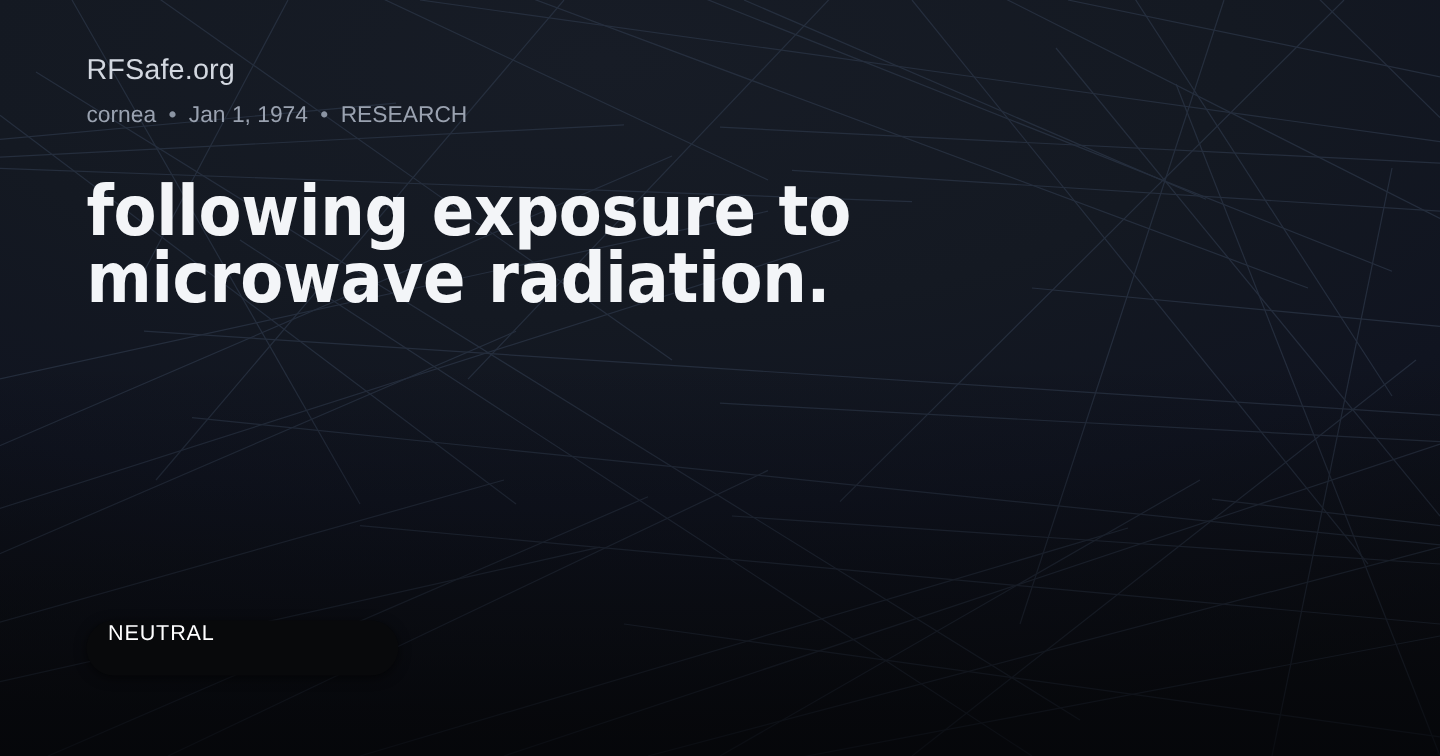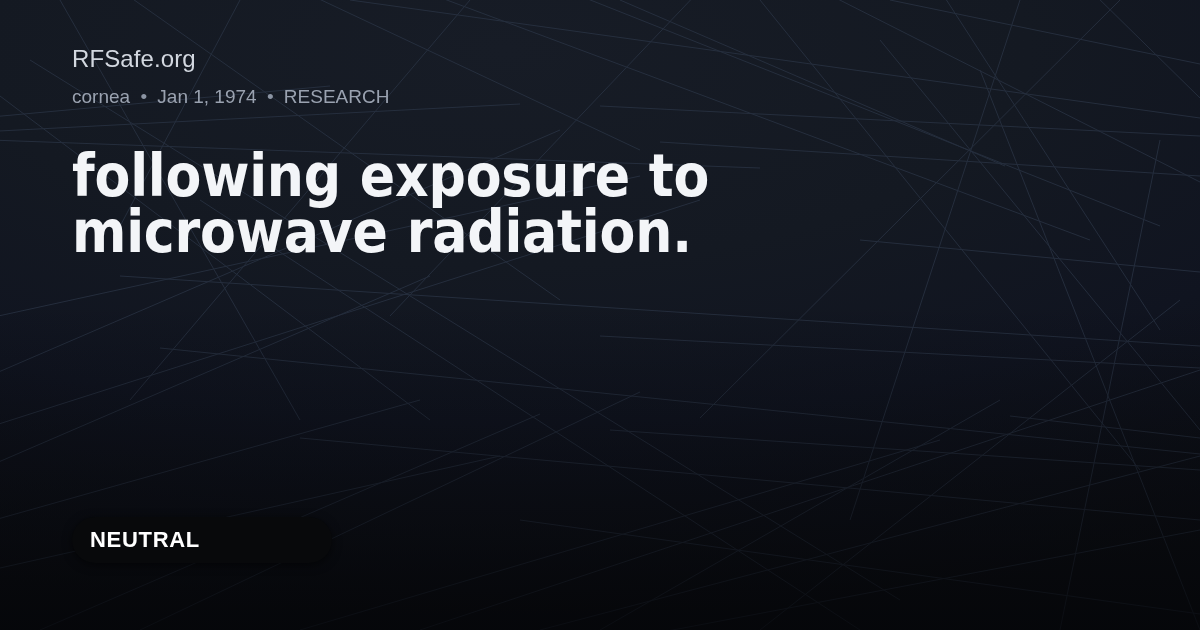--- a/index.html
+++ b/index.html
@@ -89,27 +89,27 @@
   .headline .hl-line { display:block; white-space:nowrap; }
 
   
   .badge {
     position:absolute;
     left:72px;
     top:517px;
     height:46px;
     min-width:260px;
     display:flex;
-    align-items:center;
+    align-items:flex-start;
     padding:0 18px;
     border-radius:23px;
     background:#08090b;
     color:#ffffff;
-    font-size:22px;
-    font-weight:700;
+    font-size:18px;
+    font-weight:400;
     letter-spacing:0.7px;
     box-shadow:0 2px 10px rgba(0,0,0,0.55);
   }
 </style>
 </head>
 <body>
 
 <div id="card">
 
   <svg id="line-art" viewBox="0 0 1200 630" preserveAspectRatio="none" aria-hidden="true">

